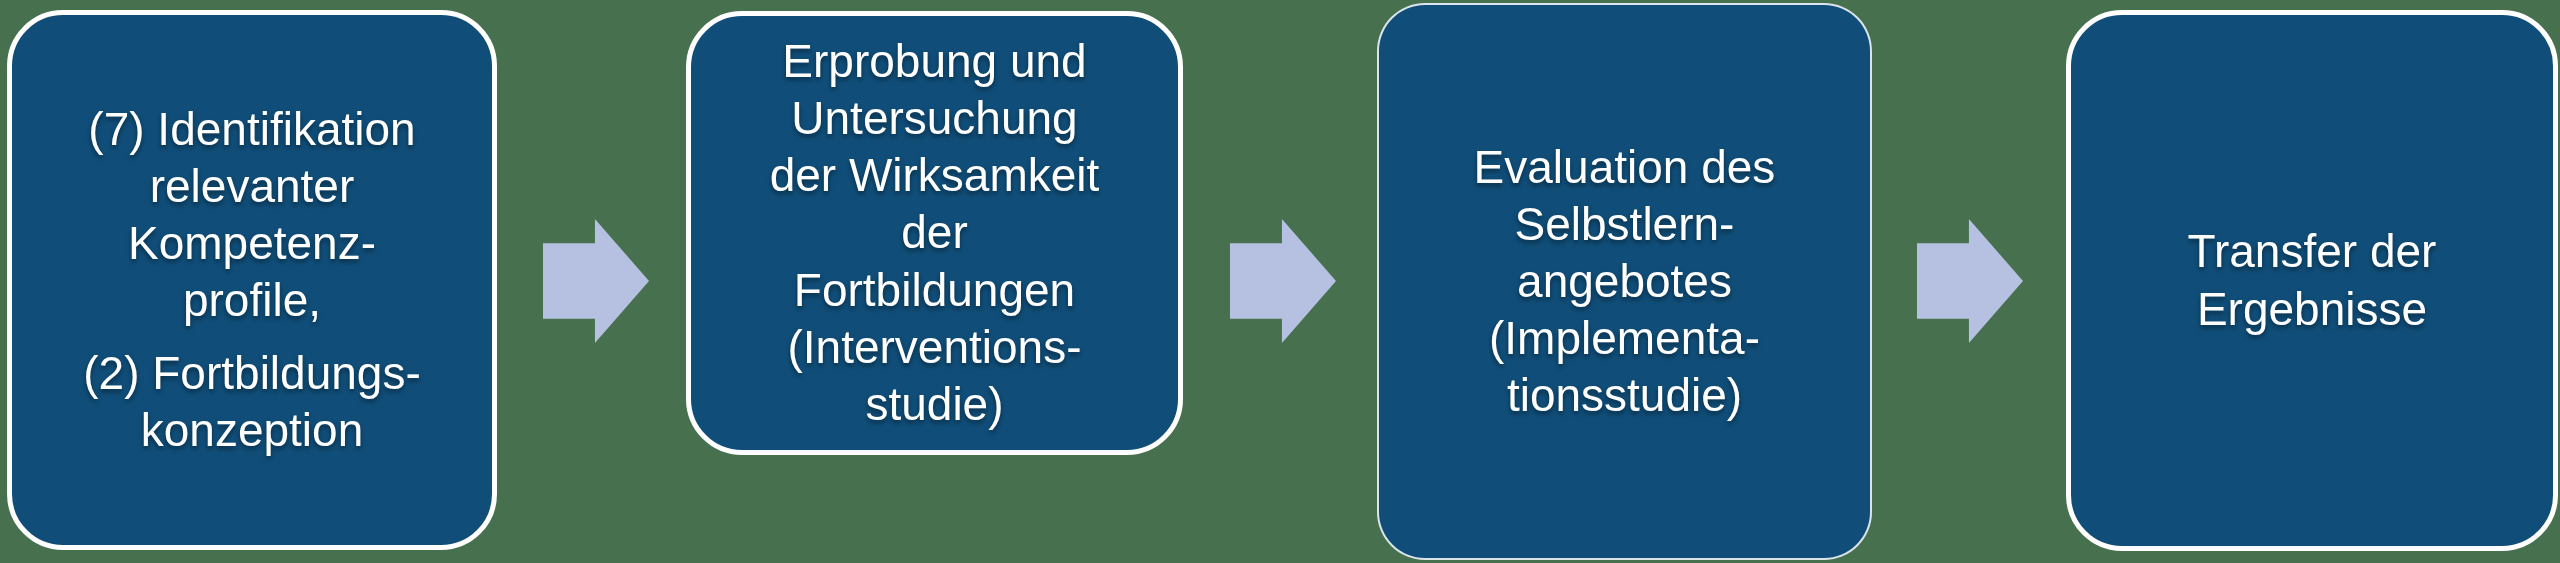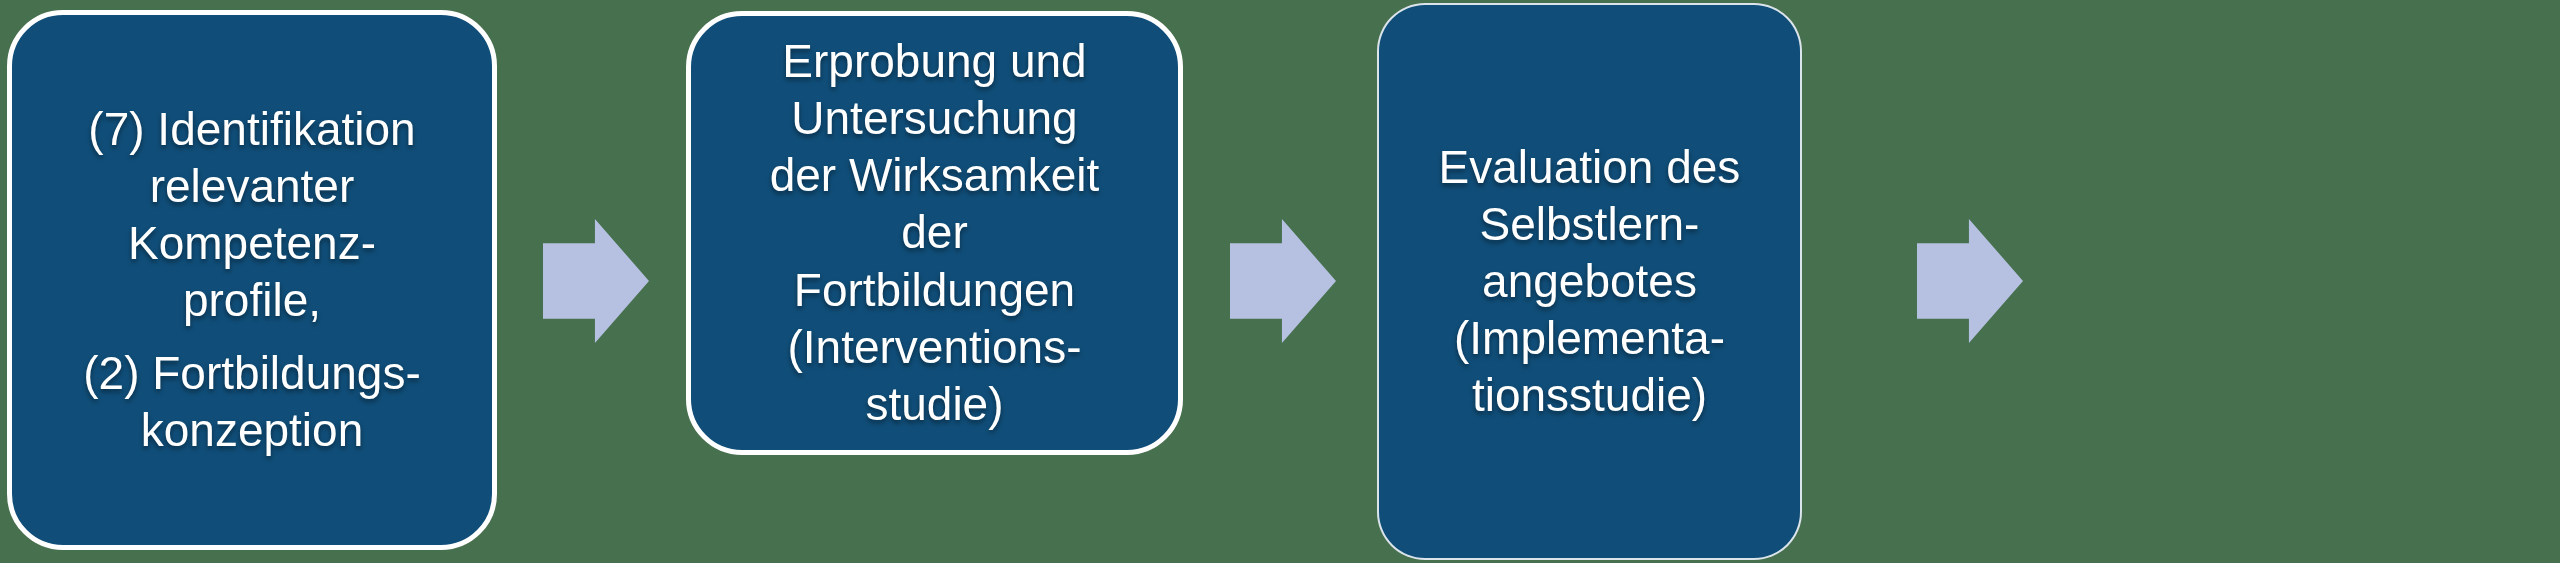--- a/index.html
+++ b/index.html
@@ -33,21 +33,21 @@
   }
   .para {
     white-space: pre-line;
     text-shadow: 0 3px 5px rgba(0, 0, 0, 0.45);
   }
   .para + .para {
     margin-top: 16px;
   }
   .box1 { left: 7px;    top: 10px; width: 490px; height: 540px; }
   .box2 { left: 686px;  top: 11px; width: 497px; height: 444px; }
-  .box3 { left: 1377px; top: 3px;  width: 425px; height: 557px;
+  .box3 { left: 1377px; top: 3px;  width: 495px; height: 557px;
           border-width: 2px; border-color: rgba(255,255,255,0.85);
           border-radius: 48px; }
   .box4 { left: 2066px; top: 10px; width: 492px; height: 541px; }
   .arrow {
     position: absolute;
     top: 219px;
     width: 106px;
     height: 124px;
     background: var(--arrow-fill, #b6c1e2);
     clip-path: polygon(0 19.5%, 49% 19.5%, 49% 0, 100% 50%, 49% 100%, 49% 80.5%, 0 80.5%);
@@ -87,14 +87,18 @@
   <div class="box box3">
     <div class="para">Evaluation des
 Selbstlern-
 angebotes
 (Implementa-
 tionsstudie)</div>
   </div>
 
   <div class="arrow arrow3"></div>
 
+  <div class="box box4">
+    <div class="para">Transfer der
+Ergebnisse</div>
+  </div>
 
 </div>
 
 </body></html>

